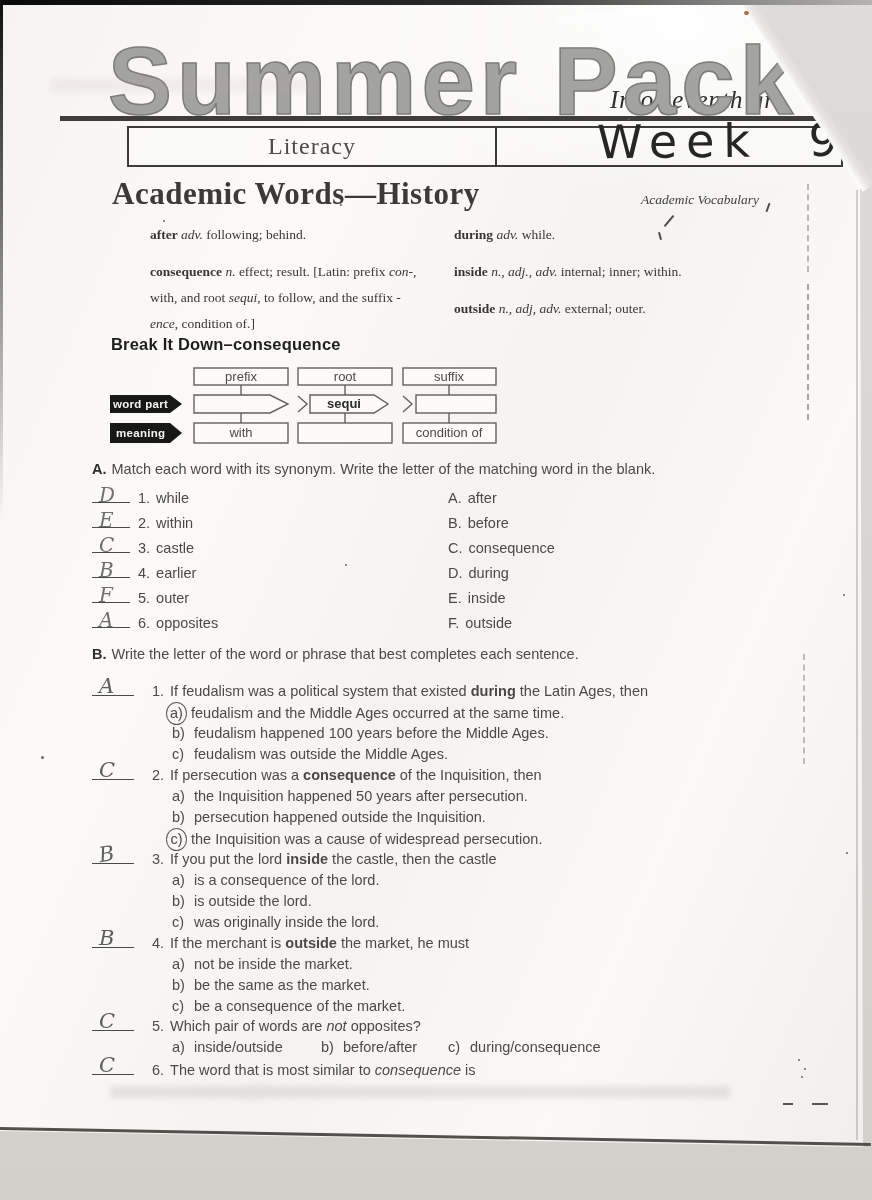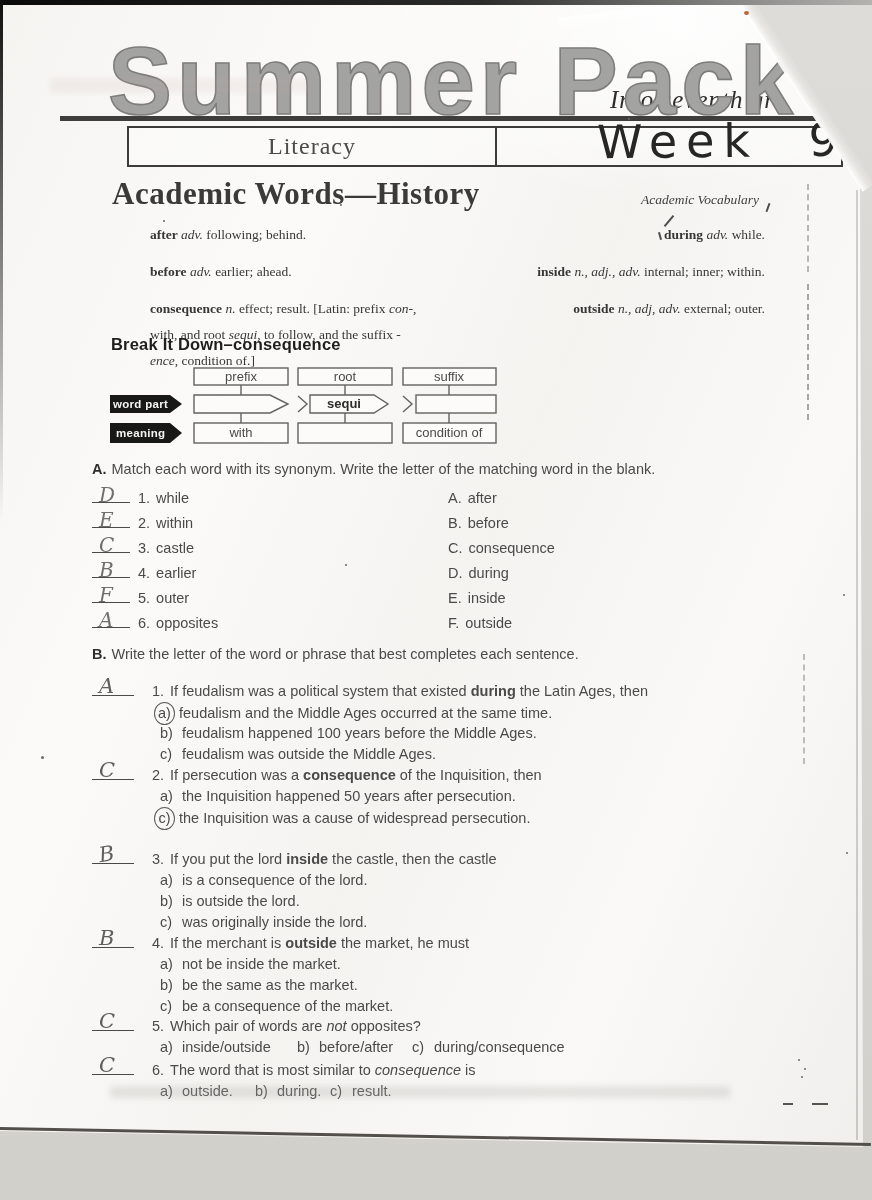--- a/index.html
+++ b/index.html
@@ -29,21 +29,21 @@
   
   .acad-title{left:112px;top:176px;font-family:"Liberation Serif",serif;font-weight:bold;
     font-size:31px;color:#3b3a38;letter-spacing:.5px;}
   .acad-vocab{left:641px;top:192px;font-family:"Liberation Serif",serif;font-style:italic;
     font-size:13.5px;color:#3d3d3b;}
   
   .defs{position:absolute;font-family:"Liberation Serif",serif;font-size:13.5px;color:#383735;}
   .defs p{margin:11px;line-height:26px;}
   .defs .w{font-weight:bold;}
   .defs-left{left:139px;top:211px;width:290px;}
-  .defs-right{left:424px;top:211px;width:352px;text-align:right;}
+  .defs-right{left:443px;top:211px;width:352px;}
   
   .bd-title{left:111px;top:335px;font-weight:bold;font-size:16.5px;color:#1e1e1c;letter-spacing:.2px;}
   .bd-svg{left:104px;top:362px;}
   .bd-svg .box{fill:#fcfbfa;stroke:#63625f;stroke-width:1.4;}
   .bd-svg .lbl{fill:#181817;stroke:none;}
   .bd-svg text{font-family:"Liberation Sans",sans-serif;}
   .bd-svg .t{font-size:13px;fill:#4b4a48;}
   .bd-svg .tw{font-size:11.5px;fill:#f4f4f2;font-weight:bold;letter-spacing:.3px;}
   .bd-svg .seq{font-size:13px;font-weight:bold;fill:#2c2c2a;}
   .bd-svg line,.bd-svg polyline{stroke:#63625f;stroke-width:1.4;fill:none;}
@@ -61,21 +61,21 @@
   .a-opts{position:absolute;left:356px;top:0;}
   .a-opt{height:25px;}
   .a-opt .ltr{margin-right:6px;}
   .q{position:absolute;width:724px;}
   .q-head{position:relative;height:21px;}
   .q .blank{width:42px;}
   .q .hw{font-size:21px;color:#5f5f5d;bottom:-2px;}
   .hw-messy{transform:rotate(-9deg);color:#8a8a88;}
   .q-num{margin:0 6px 0 10px;}
   .choices{margin-left:68px;}
-  .choice{height:21px;}
+  .choice{height:21px;margin-left:12px;}
   .c-label{display:inline-block;min-width:18px;}
   .circled{border:1.5px solid #5c5c5a;border-radius:50%;min-width:13px;padding:0 3px 1px 3px;
     margin-left:-6px;text-align:center;}
   .choices.inline{display:flex;}
   .gaps-wide .choice:nth-child(1){width:137px;}
   .gaps-wide .choice:nth-child(2){width:115px;}
   .gaps-narrow .choice:nth-child(1){width:95px;}
   .gaps-narrow .choice:nth-child(2){width:75px;}
   
   .top-edge{left:0;top:0;width:872px;height:5px;z-index:7;
@@ -115,21 +115,20 @@
         </div>
       <div class="cell-right"></div>
     </div>
     <div class="abs week-hand">Week 9</div>
 
     <div class="abs acad-title">Academic Words—History</div>
     <div class="abs acad-vocab">Academic Vocabulary</div>
 
     <div class="defs defs-left">
       <p><span class="w">after</span> <i>adv.</i> <span>following; behind.</span></p>
-      <p><span class="w">before</span> <i>adv.</i> <span>earlier; ahead.</span></p>
       <p><span class="w">consequence</span> <i>n.</i> <span>effect; result. [Latin: prefix </span><i>con-</i><span>, with, and root </span><i>sequi</i><span>, to follow, and the suffix </span><i>-ence</i><span>, condition of.]</span></p>
     </div>
     <div class="defs defs-right">
       <p><span class="w">during</span> <i>adv.</i> <span>while.</span></p>
       <p><span class="w">inside</span> <i>n., adj., adv.</i> <span>internal; inner; within.</span></p>
       <p><span class="w">outside</span> <i>n., adj, adv.</i> <span>external; outer.</span></p>
     </div>
 
     <div class="abs bd-title">Break It Down–consequence</div>
     <svg class="abs bd-svg" width="404" height="92" viewBox="0 0 404 92">
@@ -191,20 +190,21 @@
           <div class="choice"><span class="c-label circled">a)</span> <span>feudalism and the Middle Ages occurred at the same time.</span></div>
           <div class="choice"><span class="c-label">b)</span> <span>feudalism happened 100 years before the Middle Ages.</span></div>
           <div class="choice"><span class="c-label">c)</span> <span>feudalism was outside the Middle Ages.</span></div>
         </div>
       </div>
 
       <div class="q" style="top:121px">
         <div class="q-head"><span class="blank"><span class="hw">C</span></span><span class="q-num">2.</span><span>If persecution was a </span><b>consequence</b><span> of the Inquisition, then</span></div>
         <div class="choices">
           <div class="choice"><span class="c-label">a)</span> <span>the Inquisition happened 50 years after persecution.</span></div>
+          <div class="choice"><span class="c-label">b)</span> <span>persecution happened outside the Inquisition.</span></div>
           <div class="choice"><span class="c-label circled">c)</span> <span>the Inquisition was a cause of widespread persecution.</span></div>
         </div>
       </div>
 
       <div class="q" style="top:205px">
         <div class="q-head"><span class="blank"><span class="hw hw-messy">B</span></span><span class="q-num">3.</span><span>If you put the lord </span><b>inside</b><span> the castle, then the castle</span></div>
         <div class="choices">
           <div class="choice"><span class="c-label">a)</span> <span>is a consequence of the lord.</span></div>
           <div class="choice"><span class="c-label">b)</span> <span>is outside the lord.</span></div>
           <div class="choice"><span class="c-label">c)</span> <span>was originally inside the lord.</span></div>
@@ -224,25 +224,20 @@
         <div class="q-head"><span class="blank"><span class="hw">C</span></span><span class="q-num">5.</span><span>Which pair of words are </span><i>not</i><span> opposites?</span></div>
         <div class="choices inline gaps-wide">
           <div class="choice"><span class="c-label">a)</span> <span>inside/outside</span></div>
           <div class="choice"><span class="c-label">b)</span> <span>before/after</span></div>
           <div class="choice"><span class="c-label">c)</span> <span>during/consequence</span></div>
         </div>
       </div>
 
       <div class="q" style="top:416px">
         <div class="q-head"><span class="blank"><span class="hw">C</span></span><span class="q-num">6.</span><span>The word that is most similar to </span><i>consequence</i><span> is</span></div>
-        <div class="choices inline gaps-narrow">
-          <div class="choice"><span class="c-label">a)</span> <span>outside.</span></div>
-          <div class="choice"><span class="c-label">b)</span> <span>during.</span></div>
-          <div class="choice"><span class="c-label">c)</span> <span>result.</span></div>
-        </div>
       </div>
     </div>
 
     <div class="abs smudge1"></div>
     <div class="abs smudge2"></div>
   </div>
 
   <div class="abs crease"></div>
   <div class="abs crease2"></div>
   <div class="abs bottom-edge"></div>

